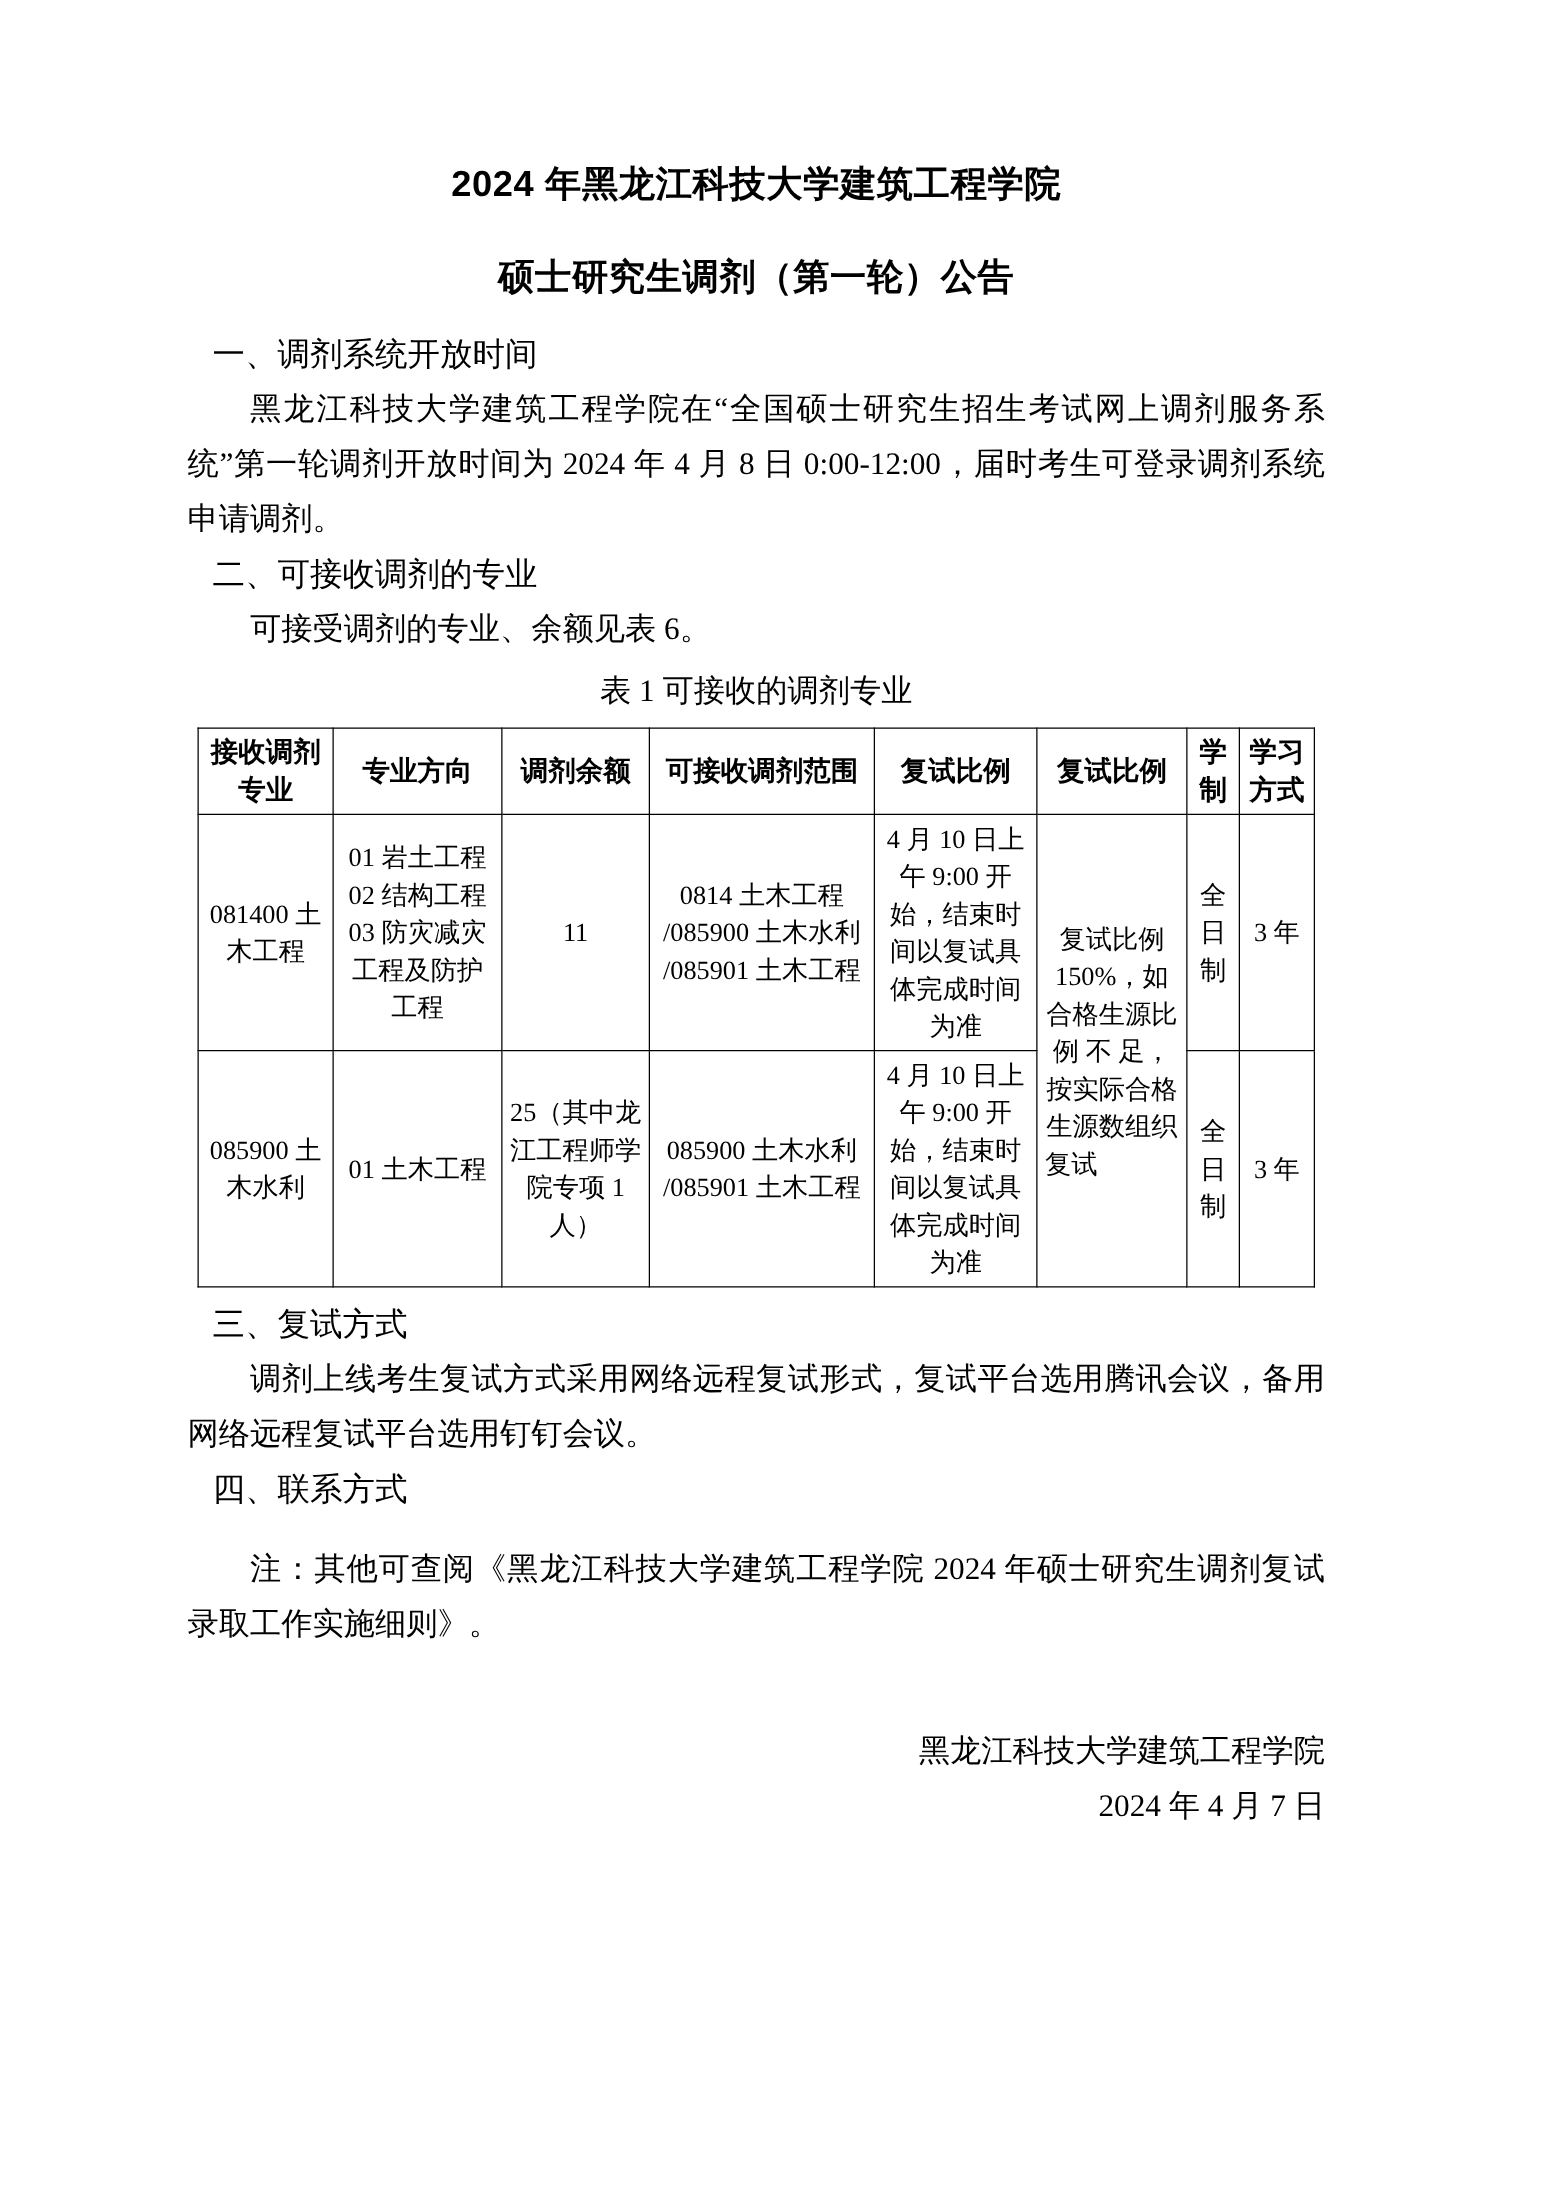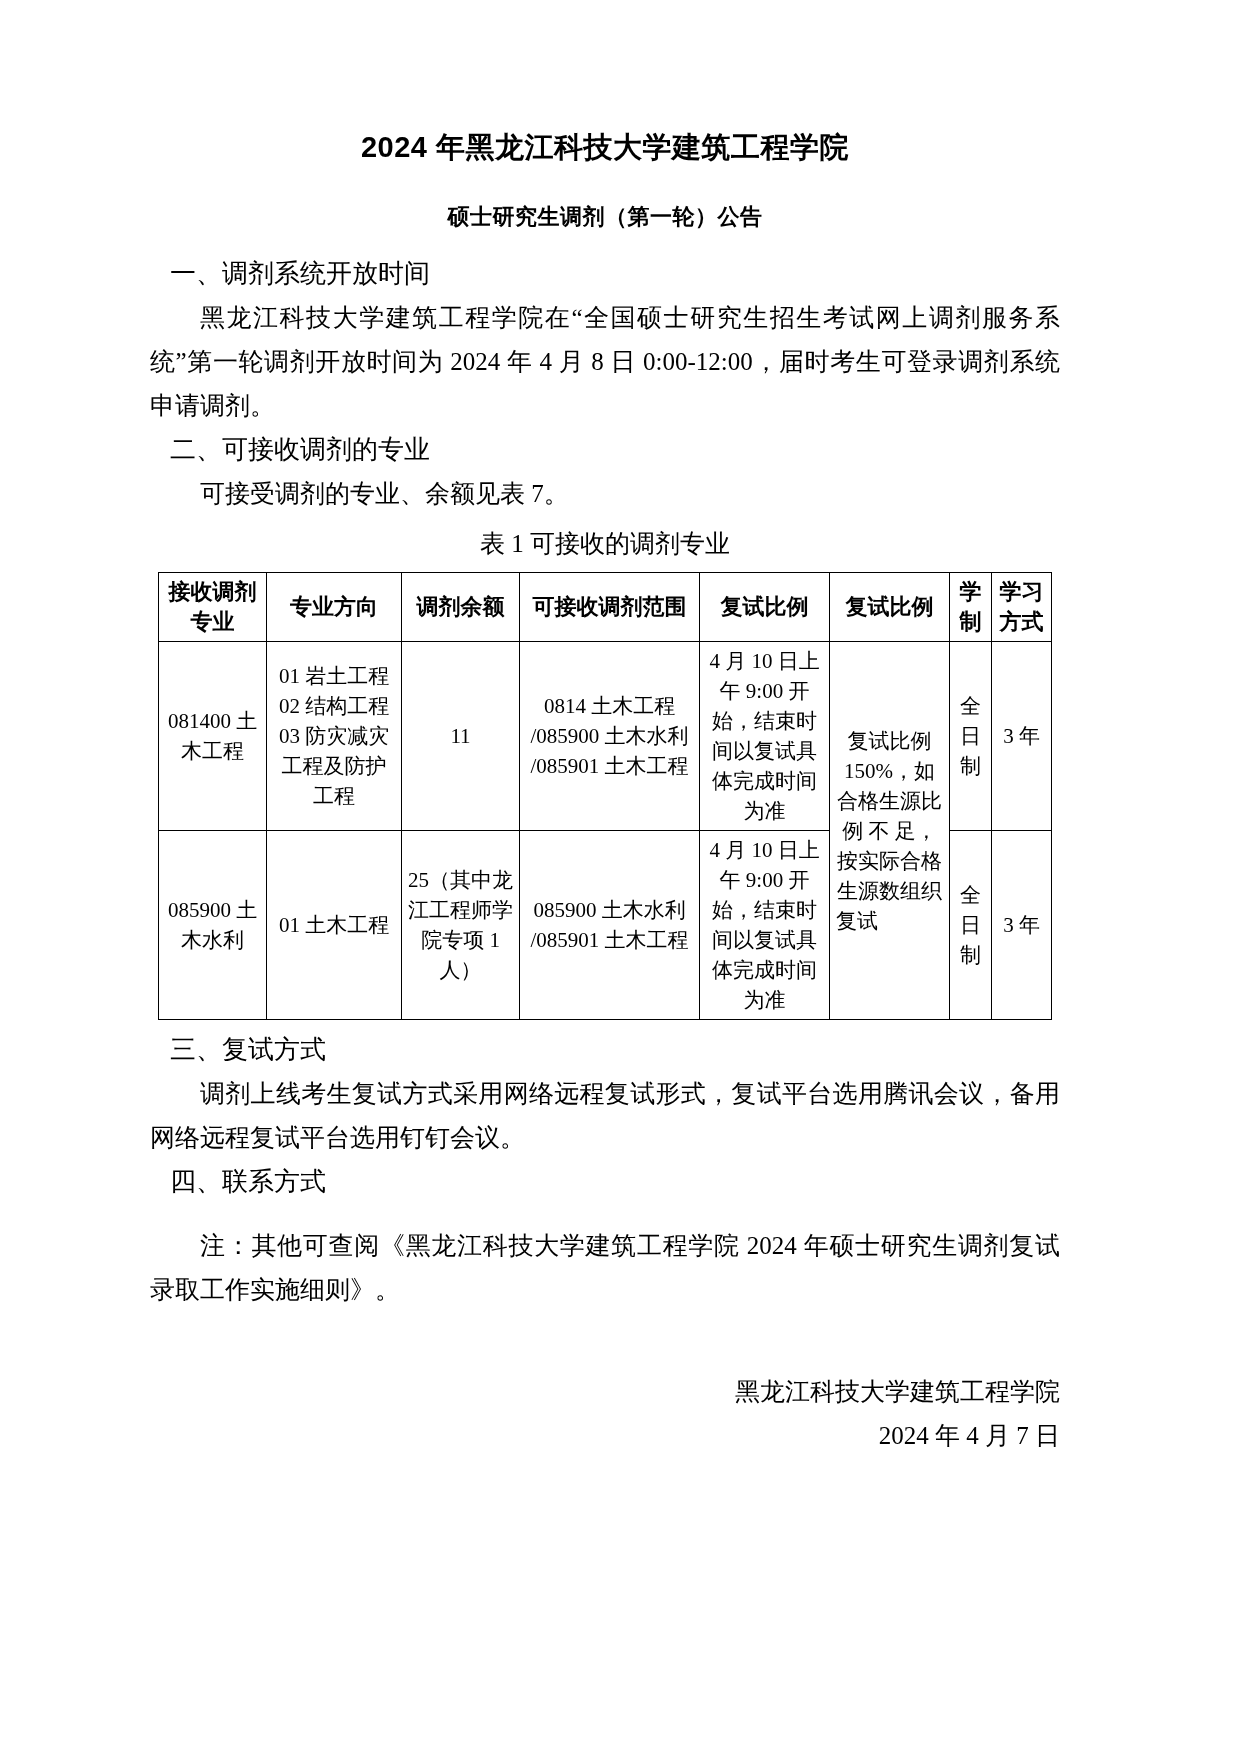--- a/index.html
+++ b/index.html
@@ -26,21 +26,21 @@
     text-align: center;
     font-family: "Liberation Sans", "DejaVu Sans", sans-serif;
     font-weight: bold;
   }
   .title-line1 {
     font-size: 29px;
     letter-spacing: 0.5px;
     margin-bottom: 34px;
   }
   .title-line2 {
-    font-size: 22px;
+    font-size: 29px;
     letter-spacing: 0.5px;
     margin-bottom: 20px;
   }
   .section-heading {
     font-size: 26px;
     line-height: 44px;
     margin-left: 20px;
   }
   .para {
     font-size: 25px;
@@ -116,21 +116,21 @@
 
   <div class="title-block">
     <div class="title-line1">2024 年黑龙江科技大学建筑工程学院</div>
     <div class="title-line2">硕士研究生调剂（第一轮）公告</div>
   </div>
 
   <div class="section-heading">一、调剂系统开放时间</div>
   <div class="para">黑龙江科技大学建筑工程学院在“全国硕士研究生招生考试网上调剂服务系统”第一轮调剂开放时间为 2024 年 4 月 8 日 0:00-12:00，届时考生可登录调剂系统申请调剂。</div>
 
   <div class="section-heading">二、可接收调剂的专业</div>
-  <div class="para">可接受调剂的专业、余额见表 7。</div>
+  <div class="para">可接受调剂的专业、余额见表 6。</div>
 
   <div class="table-caption">表 1  可接收的调剂专业</div>
 
   <table class="main-table">
     <colgroup>
       <col class="c1">
         <col class="c2">
         <col class="c3">
         <col class="c4">
         <col class="c5">

